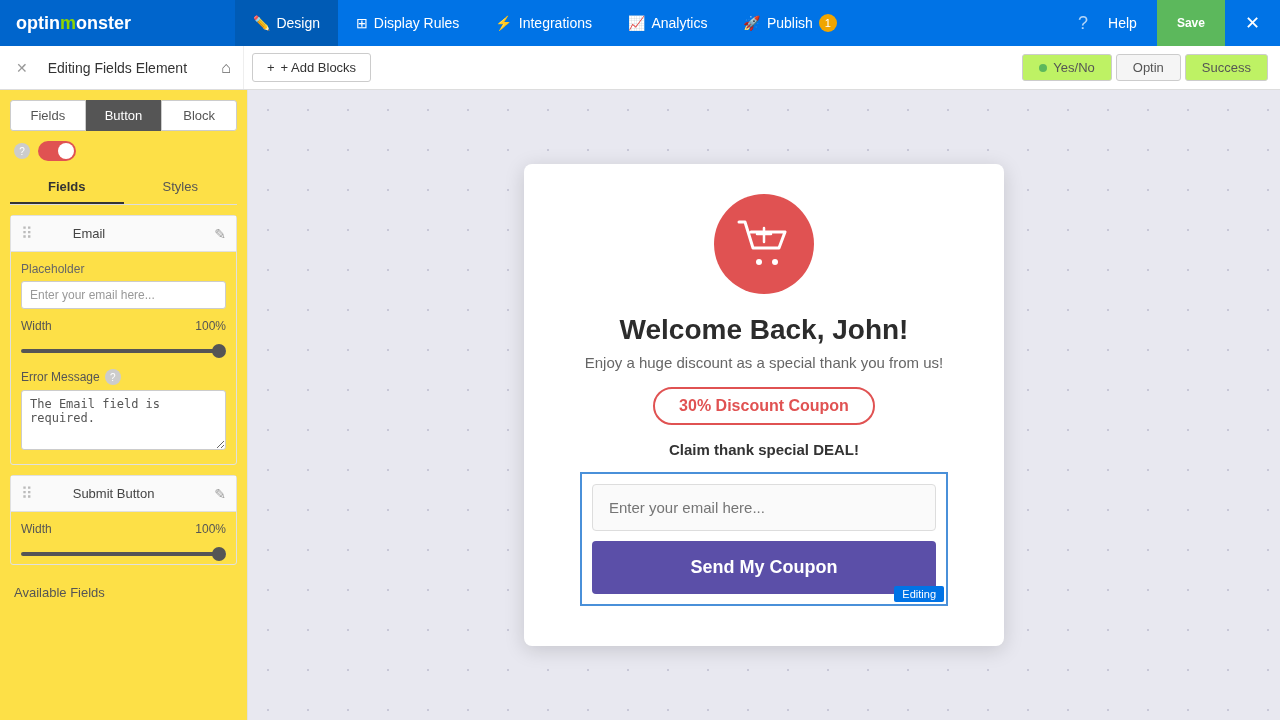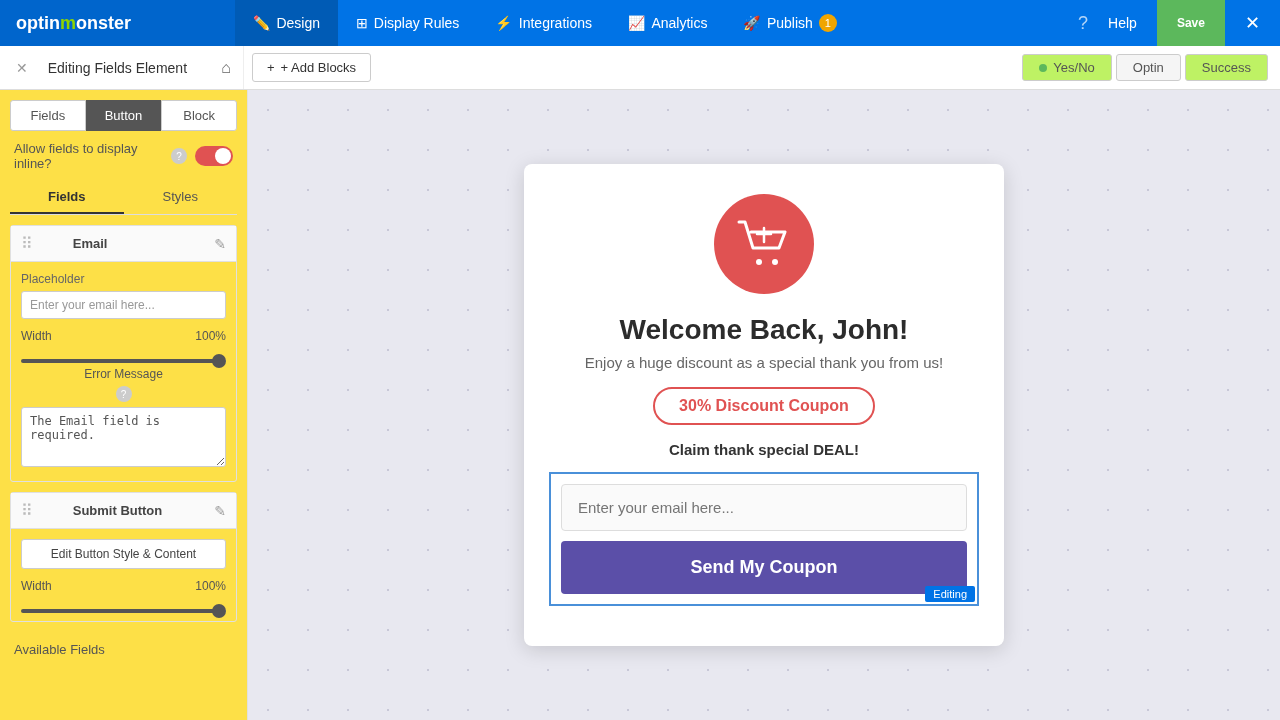--- a/index.html
+++ b/index.html
@@ -89,42 +89,42 @@
     }
     .sub-tab.active { border-bottom: 2px solid #333; font-weight: 600; color: #333; }
 
     
     .field-section { border: 1px solid #e0e0e0; margin: 10px; border-radius: 3px; }
     .field-header {
       display: flex; align-items: center; padding: 8px 10px;
       background: #fafafa; border-bottom: 1px solid #e0e0e0;
     }
     .drag-handle { color: #bbb; margin-right: 8px; font-size: 16px; cursor: grab; }
-    .field-name { font-size: 13px; color: #444; flex: 1; font-weight: 700; padding-left: 32px; }
+    .field-name { font-size: 13px; color: #444; flex: 1; font-weight: 400; padding-left: 32px; }
     .edit-icon { color: #999; cursor: pointer; font-size: 14px; }
     .field-body { padding: 10px; }
     .field-label { font-size: 12px; color: #666; margin-bottom: 5px; }
     .field-input {
       width: 100%; border: 1px solid #ccc; border-radius: 3px; padding: 6px 8px;
       font-size: 12px; color: #999;
     }
     .width-row { display: flex; justify-content: space-between; align-items: center; margin-top: 10px; }
     .width-label { font-size: 12px; color: #555; }
     .width-value { font-size: 12px; color: #555; }
     .slider-container { margin-top: 6px; }
     .slider {
       width: 100%; -webkit-appearance: none; height: 4px;
       border-radius: 2px; background: linear-gradient(to right, #555 95%, #ddd 95%);
       outline: none; cursor: pointer;
     }
     .slider::-webkit-slider-thumb {
       -webkit-appearance: none; width: 14px; height: 14px;
       border-radius: 50%; background: #555; cursor: pointer;
     }
-    .error-row { display: flex; align-items: center; gap: 5px; margin-top: 0; flex-direction: column; }
+    .error-row { display: flex; align-items: center; gap: 5px; margin-top: 12px; }
     .error-label { font-size: 12px; color: #555; }
     .error-textarea {
       width: 100%; border: 1px solid #ccc; border-radius: 3px;
       padding: 6px 8px; font-size: 12px; color: #555; resize: vertical;
       min-height: 60px; margin-top: 5px;
     }
 
     .submit-section { border: 1px solid #e0e0e0; margin: 10px; border-radius: 3px; }
     .edit-style-btn {
       width: calc(100% - 20px); margin: 10px; display: block;
@@ -142,21 +142,21 @@
 
     
     .canvas-bg {
       position: absolute; inset: 0;
       background-image: radial-gradient(circle, #c8c8d8 1px, transparent 1px);
       background-size: 40px 40px;
     }
 
     
     .popup-card {
-      background: white; border-radius: 8px; width: 480px; padding: 30px 25px 40px;
+      background: white; border-radius: 8px; width: 480px; padding: 30px 56px 40px;
       position: relative; text-align: center; box-shadow: 0 4px 20px rgba(0,0,0,0.15);
       z-index: 1;
     }
 
     .popup-title { font-size: 28px; font-weight: bold; color: #2c2c2c; margin-bottom: 8px; }
     .popup-subtitle { font-size: 15px; color: #666; margin-bottom: 16px; }
 
     .coupon-badge {
       display: inline-block; border: 2px solid #e05252; color: #e05252;
       border-radius: 30px; padding: 8px 24px; font-size: 16px; font-weight: 600;
@@ -258,21 +258,20 @@
 
   <div class="left-panel">
 
     <div class="tab-group">
       <button class="tab-btn">Fields</button>
       <button class="tab-btn active">Button</button>
       <button class="tab-btn">Block</button>
     </div>
 
     <div class="inline-row">
-      <span class="inline-label">Allow fields to display inline?</span>
       <div class="help-circle">?</div>
       <div class="toggle on"></div>
     </div>
 
     <div class="sub-tabs">
       <div class="sub-tab active">Fields</div>
       <div class="sub-tab">Styles</div>
     </div>
 
     <div class="field-section">
@@ -300,21 +299,20 @@
         <textarea class="error-textarea" style="">The Email field is required.</textarea>
       </div>
     </div>
 
     <div class="submit-section">
       <div class="field-header">
         <span class="drag-handle">⠿</span>
         <span class="field-name">Submit Button</span>
         <span class="edit-icon">✎</span>
       </div>
-      <button class="edit-style-btn">Edit Button Style &amp; Content</button>
       <div style="padding:0 10px 4px;">
         <div class="width-row">
           <span class="width-label">Width</span>
           <span class="width-value">100%</span>
         </div>
         <div class="slider-container">
           <input type="range" class="slider" value="100" min="0" max="100" style="">
         </div>
       </div>
     </div>

